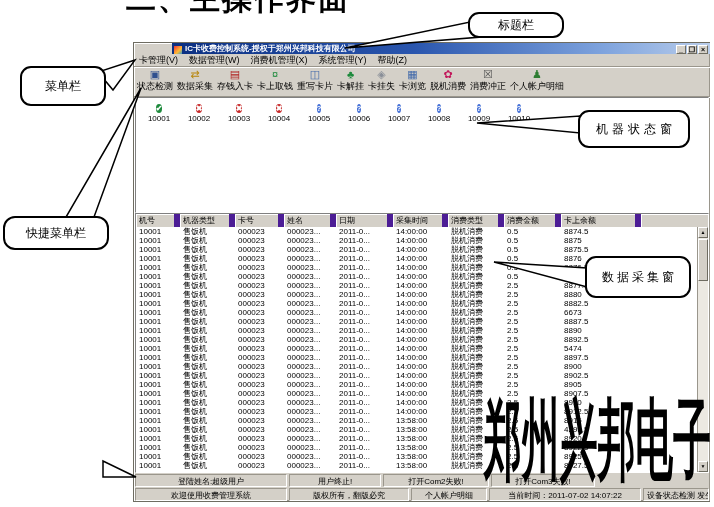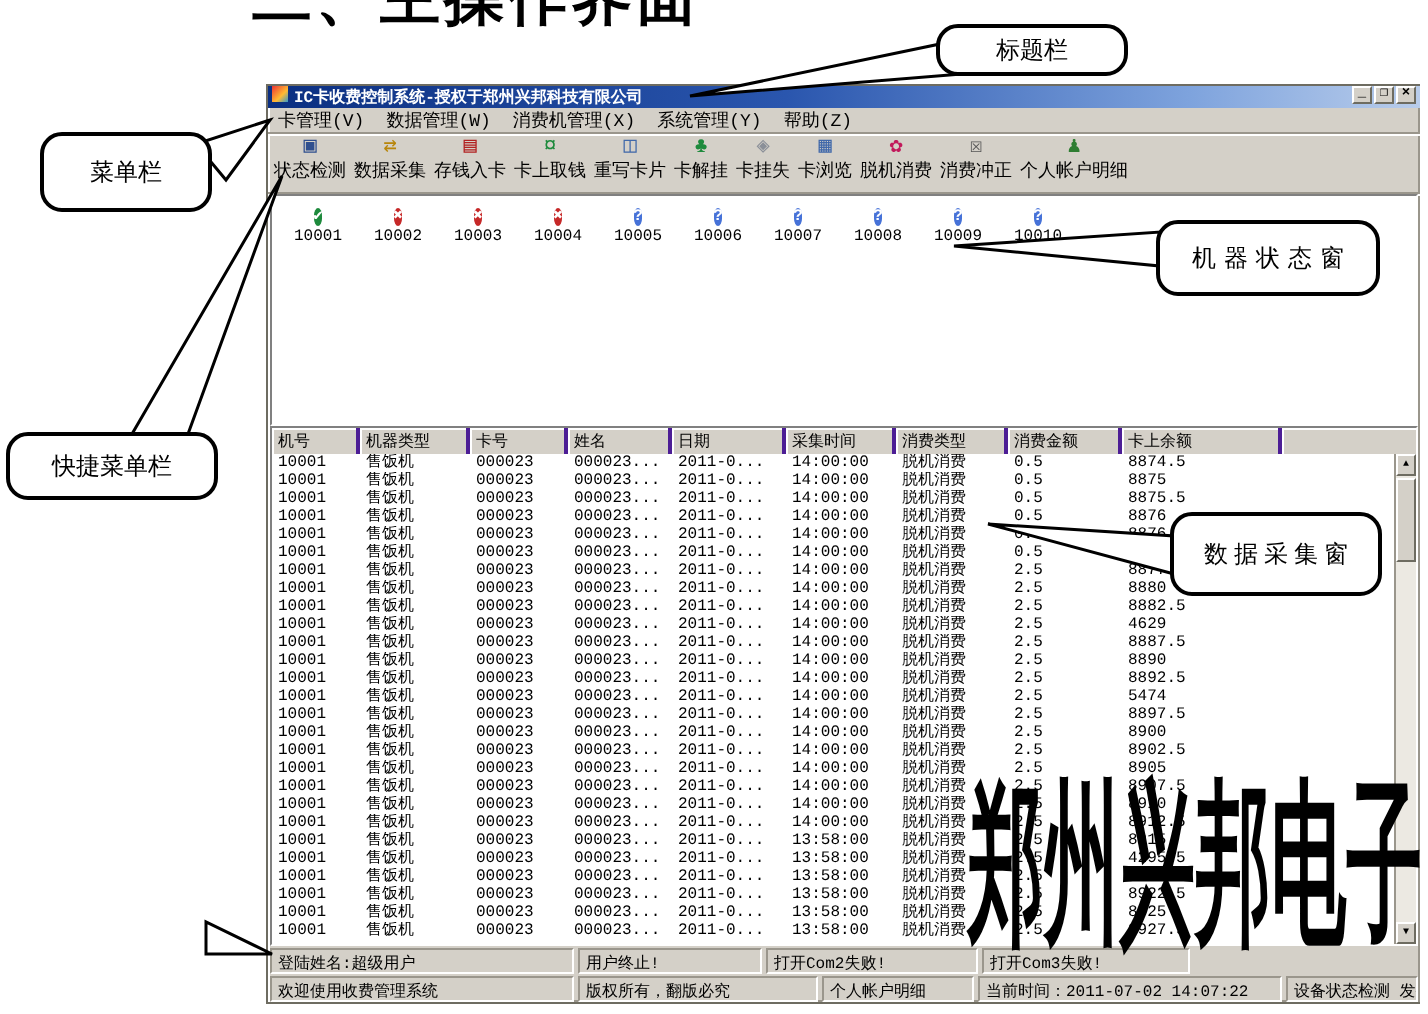--- a/index.html
+++ b/index.html
@@ -1,35 +1,35 @@
 <!DOCTYPE html>
 <html><head>
 <meta charset="utf-8">
 <style>
   * { margin:0; padding:0; box-sizing:border-box; }
   html,body { background:#fff; }
   #app {
     position:relative; width:710px; height:507px; overflow:hidden;
-    font-family:Liberation Mono, monospace; background:#fff; color:#000;
+    font-family:Liberation Sans, sans-serif; background:#fff; color:#000;
   }
   
   .heading-clip { position:absolute; left:126px; top:0; width:240px; height:14px; overflow:hidden; }
   .heading-clip span { display:block; margin-top:-21px; font-size:30px; font-weight:bold; letter-spacing:2px; white-space:nowrap; }
 
   
   .win {
     position:absolute; left:133px; top:42px; width:578px; height:460px;
     background:#d4d0c8; border:1px solid #6e6c61;
     box-shadow: inset 1px 1px 0 #ffffff, inset -1px -1px 0 #9a968c;
     z-index:10;
   }
   .titlebar {
-    height:11px; display:flex; align-items:flex-start; padding:0 2px;
+    height:11px; display:flex; align-items:flex-end; padding:0 2px;
     background:linear-gradient(90deg,#0b2f81 0%, #2a56ae 45%, #7ea3dd 80%, #b9cdeb 100%);
-    color:#fff; font-size:8px; font-weight:bold; white-space:nowrap; overflow:hidden;
+    color:#fff; font-size:8px; font-weight:bold; white-space:nowrap; overflow:hidden;margin-left:38px;
   }
   .app-ic { width:8px; height:8px; margin-right:3px; background:linear-gradient(135deg,#e33,#fb3 60%,#39c); flex:0 0 auto; }
   .tb-title { flex:1 1 auto; overflow:hidden; }
   .winbtns { display:flex; gap:1px; flex:0 0 auto; }
   .wbtn {
     width:10px; height:9px; background:#d4d0c8; color:#000;
     border:1px solid; border-color:#fff #6e6c61 #6e6c61 #fff;
     font-size:7px; line-height:7px; text-align:center; font-weight:bold;
   }
   .menubar {
@@ -59,21 +59,21 @@
   .mid { display:block; line-height:9px; }
 
   
   .datagrid {
     position:relative; height:260px; margin:0 1px; background:#fff;
     border:1px solid; border-color:#808080 #fff #fff #808080; overflow:hidden;
   }
   .thead { display:flex; height:13px; background:#d4d0c8; font-size:8px; }
   .hcell {
     flex:0 0 auto; padding:1px 0 0 3px; white-space:nowrap; overflow:hidden;
-    border-right:2px solid #4c1d95; box-shadow: inset 1px 1px 0 #fff;
+    border-right:6px solid #4c1d95; box-shadow: inset 1px 1px 0 #fff;
   }
   .hfill { flex:1 1 auto; border-right:none; }
   .tbody { position:absolute; left:0; right:11px; top:13px; bottom:0; overflow:hidden; font-size:8px; }
   .trow { display:flex; height:9px; line-height:9px; }
   .tcell { flex:0 0 auto; padding-left:3px; white-space:nowrap; overflow:hidden; }
   .c0{width:44px}.c1{width:55px}.c2{width:49px}.c3{width:52px}.c4{width:57px}
   .c5{width:55px}.c6{width:56px}.c7{width:57px}.c8{width:80px}
   .vscroll {
     position:absolute; top:13px; right:0; bottom:0; width:11px;
     background:#ece9e2; border-left:1px solid #9a968c;
@@ -83,35 +83,35 @@
     border:1px solid; border-color:#fff #6e6c61 #6e6c61 #fff;
     font-size:5px; line-height:9px; text-align:center;
   }
   .sup { top:0; } .sdown { bottom:0; }
   .sthumb { position:absolute; left:0; top:12px; width:10px; height:42px; background:#d4d0c8; border:1px solid; border-color:#fff #6e6c61 #6e6c61 #fff; }
 
   
   .statusrow { display:flex; gap:2px; padding:1px 1px 0 1px; height:14px; font-size:8px; }
   .scell {
     border:1px solid; border-color:#9a968c #fff #fff #9a968c;
-    padding:1px 3px 0 3px; white-space:nowrap; overflow:hidden; flex:0 0 auto;
+    padding:1px 3px 0 3px; white-space:nowrap; overflow:hidden; flex:0 0 auto;text-align:center;
   }
   .s1c0{width:152px}.s1c1{width:150px}.s1c2{width:92px}.s1c3{width:106px}.s1c4{width:104px}
   .s2c0{width:152px}.s2c1{width:120px}.s2c2{width:76px}.s2c3{width:152px}
   .sfill { flex:1 1 auto; }
 
   
   .callout {
     position:absolute; background:#fff; border:2px solid #000; border-radius:11px;
     display:flex; align-items:center; justify-content:center;
     font-size:12px; z-index:45; white-space:nowrap;
   }
   #co-title  { left:468px; top:12px;  width:96px;  height:26px; }
   #co-menu   { left:20px;  top:66px;  width:86px;  height:40px; }
-  #co-shortcut { left:3px; top:216px; width:106px; height:34px; }
+  #co-shortcut { left:3px; top:216px; width:106px; height:34px;border-radius:12px; }
   #co-machine { left:578px; top:110px; width:112px; height:38px; letter-spacing:4px; padding-left:4px; }
   #co-datacol { left:585px; top:256px; width:106px; height:42px; letter-spacing:3px; padding-left:3px; }
   #co-status { left:5px; top:452px; width:100px; height:40px; }
   #lines { position:absolute; left:0; top:0; z-index:44; pointer-events:none; }
 
   
   .watermark {
     position:absolute; left:484px; top:394px; z-index:60;
     font-size:88px; line-height:92px; font-weight:bold; color:#000;
     white-space:nowrap; transform:scaleX(0.43); transform-origin:0 0;
@@ -408,21 +408,21 @@
 
           <div class="trow">
             <span class="tcell c0">10001</span>
             <span class="tcell c1">售饭机</span>
             <span class="tcell c2">000023</span>
             <span class="tcell c3">000023...</span>
             <span class="tcell c4">2011-0...</span>
             <span class="tcell c5">14:00:00</span>
             <span class="tcell c6">脱机消费</span>
             <span class="tcell c7">2.5</span>
-            <span class="tcell c8">4629</span>
+            <span class="tcell c8">6673</span>
           </div>
 
           <div class="trow">
             <span class="tcell c0">10001</span>
             <span class="tcell c1">售饭机</span>
             <span class="tcell c2">000023</span>
             <span class="tcell c3">000023...</span>
             <span class="tcell c4">2011-0...</span>
             <span class="tcell c5">14:00:00</span>
             <span class="tcell c6">脱机消费</span>

